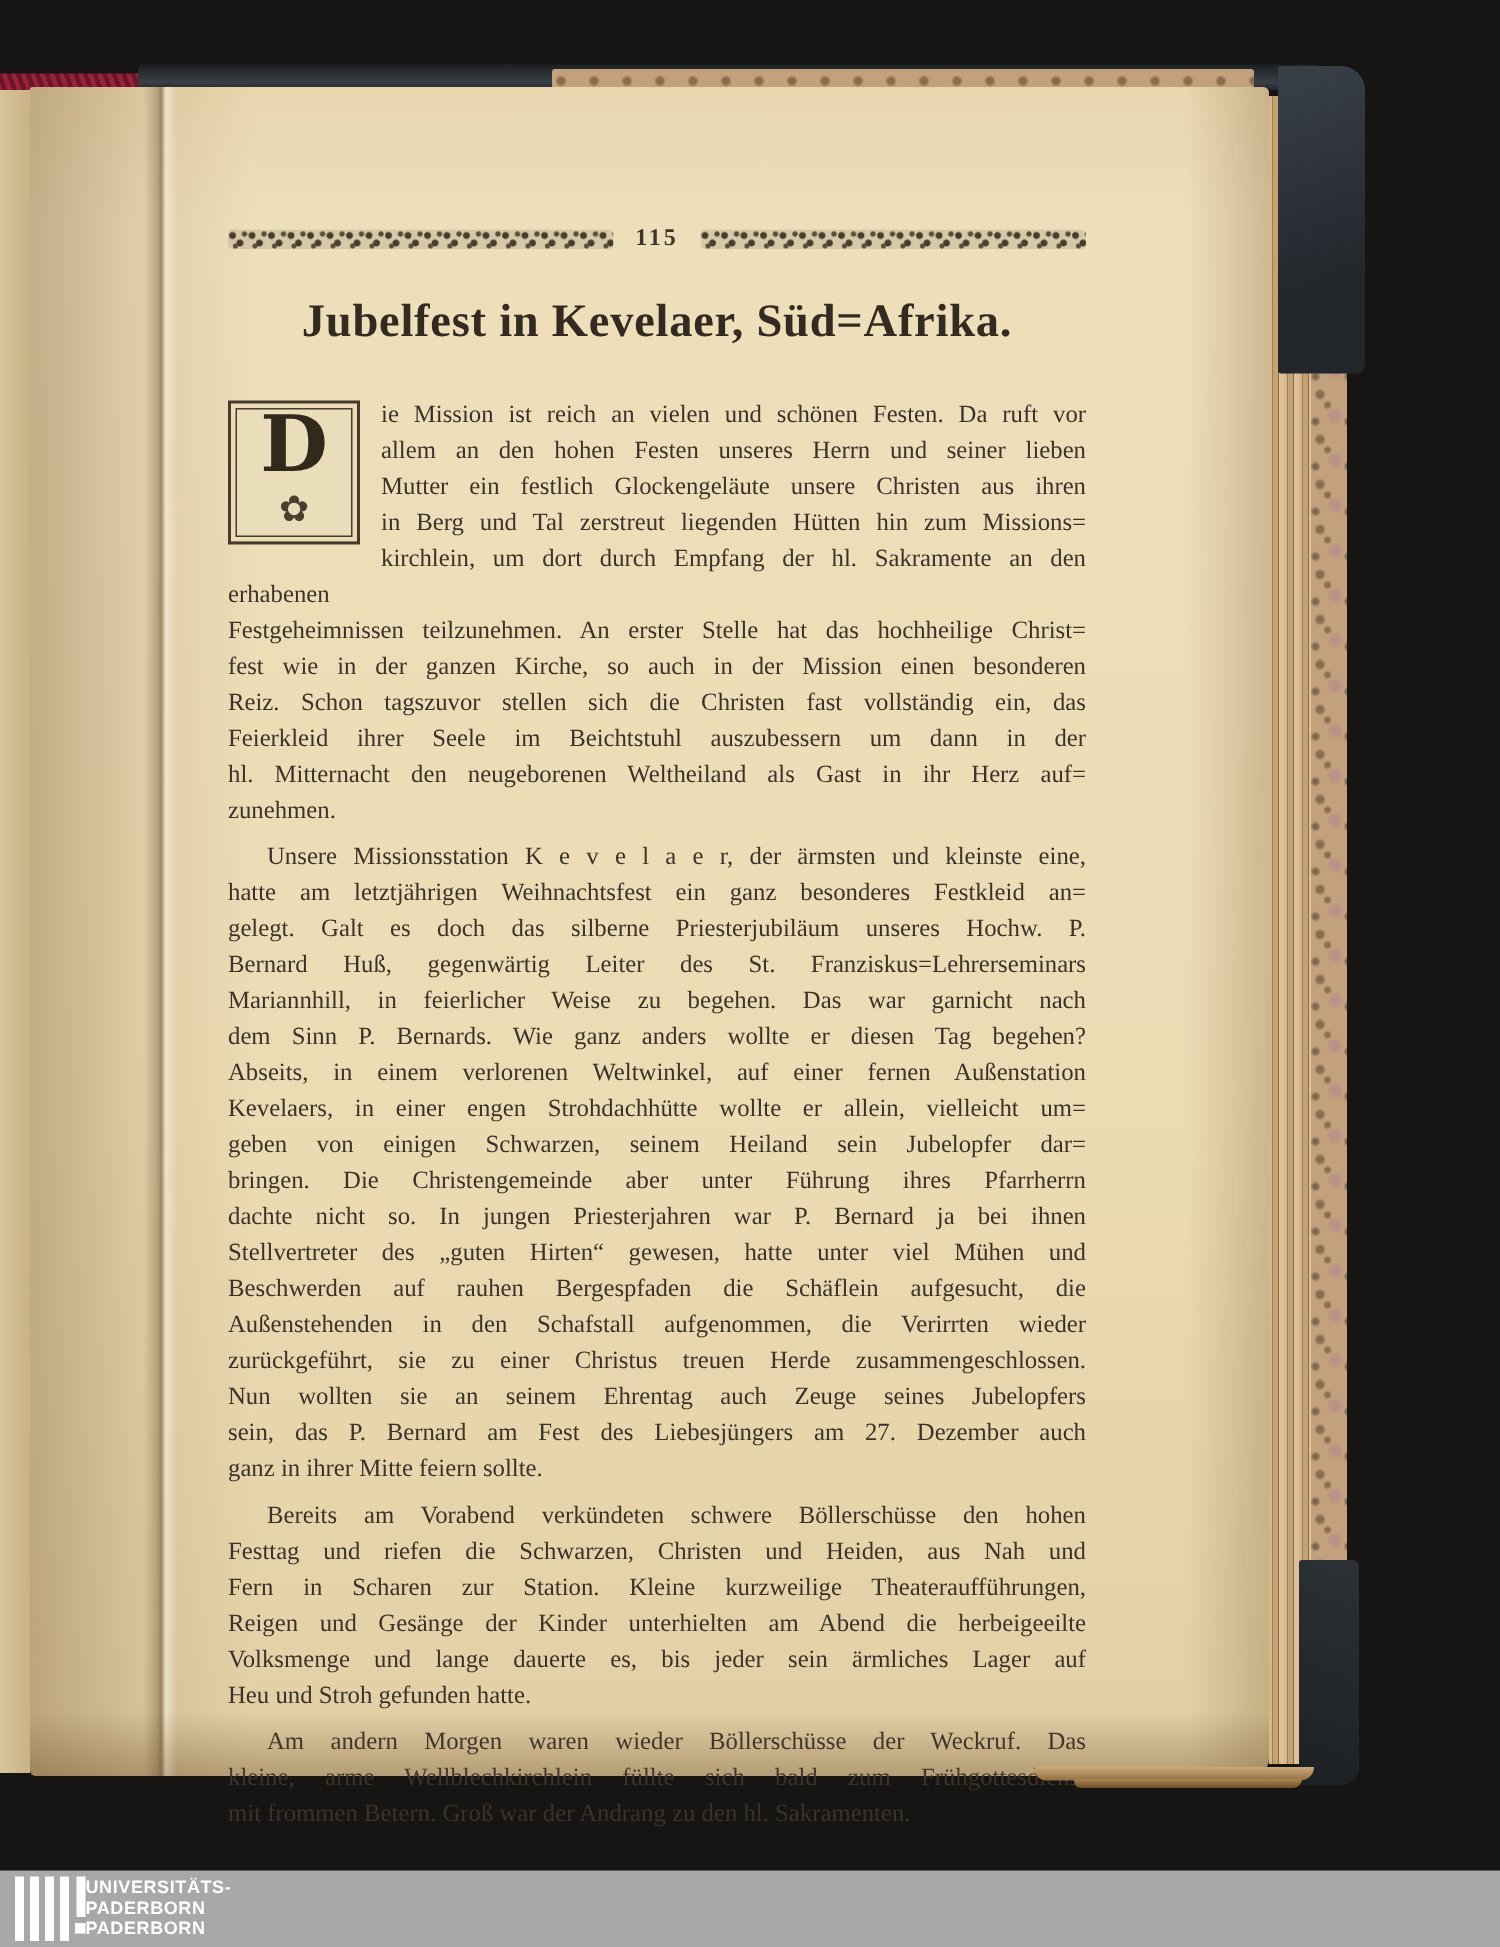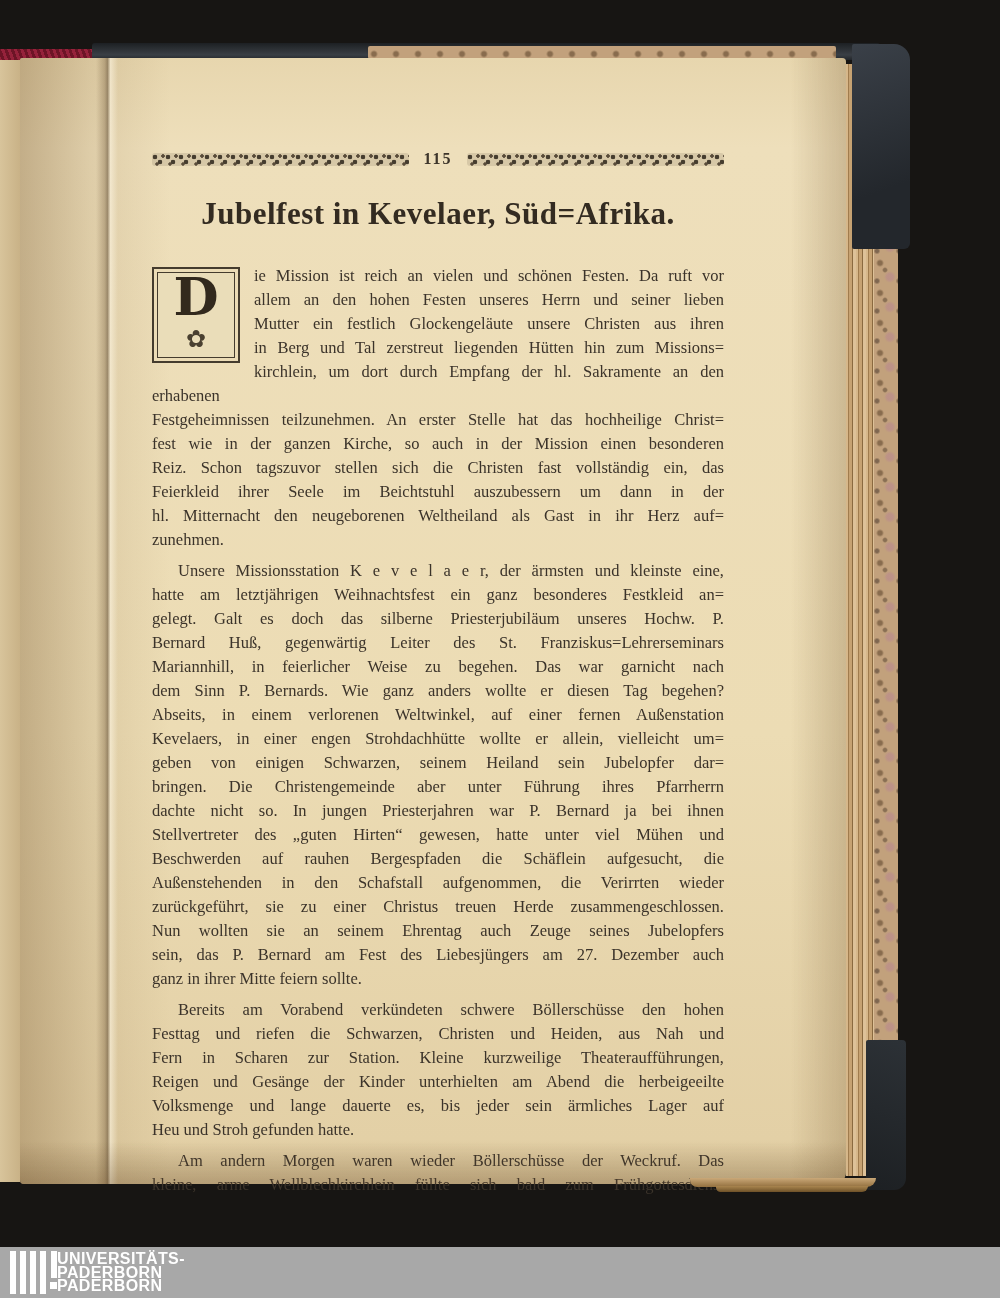--- a/index.html
+++ b/index.html
@@ -135,21 +135,21 @@
     background:#a8a8a8; display:flex; align-items:center;
   }
   .logo { position:absolute; left:10px; top:4px; height:43px; display:flex; gap:4px; align-items:flex-start; }
   .logo .bar { width:6px; height:43px; background:#fff; }
   .logo .bang { display:flex; flex-direction:column; align-items:center; gap:4px; }
   .logo .bang .stub { width:6px; height:27px; background:#fff; }
   .logo .bang .dot { width:7px; height:7px; background:#fff; }
   .banner-text {
     position:absolute; left:57px; top:5px;
     font-family:"Liberation Sans", sans-serif; font-weight:bold;
-    font-size:16px; line-height:13.5px; letter-spacing:.4px; color:#fff;
+    font-size:12px; line-height:13.5px; letter-spacing:.4px; color:#fff;
   }
 </style>
 </head>
 <body>
 
 <div class="photo">
 
   <div class="red-headband"></div>
   <div class="top-leather"></div>
   <div class="top-marble marbled"></div>
@@ -209,20 +209,21 @@
             <div class="line">Bereits am Vorabend verkündeten schwere Böllerschüsse den hohen</div>
             <div class="line">Festtag und riefen die Schwarzen, Christen und Heiden, aus Nah und</div>
             <div class="line">Fern in Scharen zur Station. Kleine kurzweilige Theateraufführungen,</div>
             <div class="line">Reigen und Gesänge der Kinder unterhielten am Abend die herbeigeeilte</div>
             <div class="line">Volksmenge und lange dauerte es, bis jeder sein ärmliches Lager auf</div>
             <div class="line last">Heu und Stroh gefunden hatte.</div>
           </div>
           <div class="para indent">
             <div class="line">Am andern Morgen waren wieder Böllerschüsse der Weckruf. Das</div>
             <div class="line">kleine, arme Wellblechkirchlein füllte sich bald zum Frühgottesdienst</div>
+            <div class="line last">mit frommen Betern. Groß war der Andrang zu den hl. Sakramenten.</div>
           </div>
         </div>
     </div>
   </div>
 
   <div class="fore-edge"></div>
   <div class="marbled-right marbled"></div>
   <div class="leather-tr"></div>
   <div class="leather-br"></div>
   <div class="stack1"></div>

